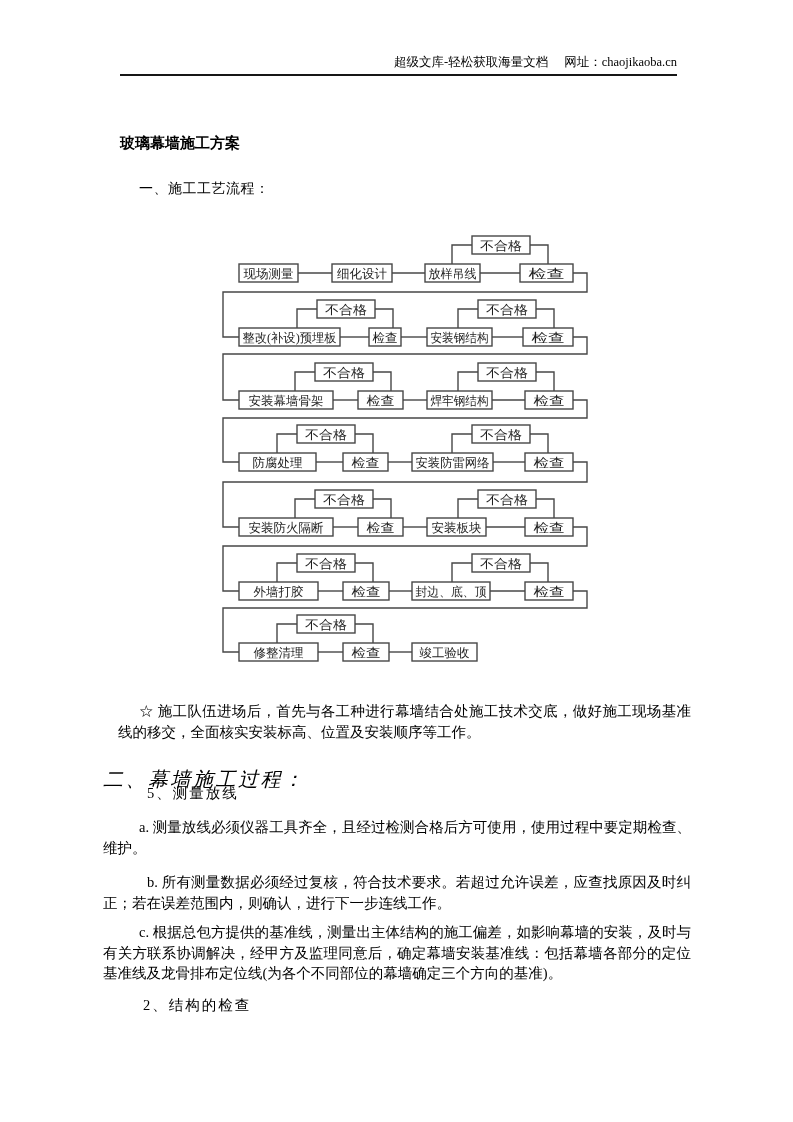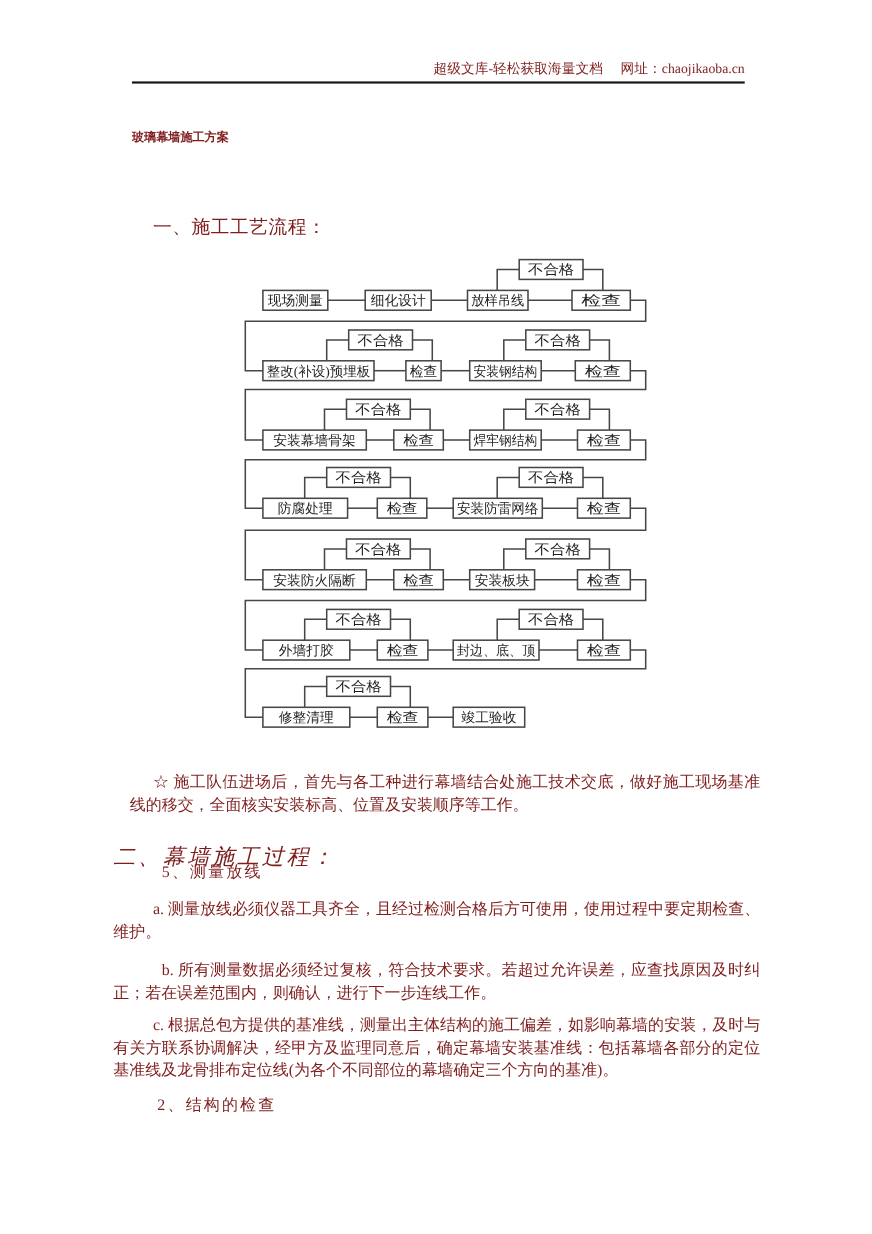--- a/index.html
+++ b/index.html
@@ -1,27 +1,27 @@
 <!DOCTYPE html>
 <html><head>
 <meta charset="utf-8">
 <style>
   html,body{margin:0;padding:0;background:#ffffff;}
   .page{position:relative;width:793px;height:1122px;background:#ffffff;
-        font-family:"Liberation Serif","DejaVu Serif",serif;color:#7f1d1d;overflow:hidden;}
+        font-family:"Liberation Serif","DejaVu Serif",serif;color:#000000;overflow:hidden;}
   .header{position:absolute;top:54px;left:0;width:677px;text-align:right;
           font-size:12.5px;line-height:16px;white-space:nowrap;}
   .hdr-gap{display:inline-block;width:16px;}
   .header-rule{position:absolute;top:74px;left:120px;width:557px;height:0;
                border-top:2px solid #161616;}
-  .doc-title{position:absolute;top:115px;left:120px;margin:0;
-             font-size:11px;font-weight:bold;line-height:21px;}
+  .doc-title{position:absolute;top:133px;left:120px;margin:0;
+             font-size:15px;font-weight:bold;line-height:21px;}
   .bullet-line{position:absolute;top:157px;left:148px;font-size:13.5px;line-height:17px;white-space:nowrap;}
   .bullet-marker{font-size:12px;margin-right:15px;}
-  .sec1{position:absolute;top:198px;left:139px;font-size:17px;line-height:17px;letter-spacing:0.5px;}
+  .sec1{position:absolute;top:180px;left:139px;font-size:14px;line-height:17px;letter-spacing:0.5px;}
   #flowchart{position:absolute;top:230px;left:0;width:793px;height:445px;}
   .note{position:absolute;top:701px;left:118px;width:573px;margin:0;
         font-size:14.5px;line-height:20.5px;text-align:justify;text-indent:21px;}
   .sec2{position:absolute;top:769px;left:103px;font-size:20px;line-height:20.5px;letter-spacing:2.5px;font-style:italic;}
   .item{position:absolute;font-size:14.5px;line-height:20.5px;letter-spacing:2px;}
   .item-1{top:783px;left:147px;}
   .item-2{top:995px;left:143px;}
   .para{position:absolute;left:103px;width:588px;margin:0;
         font-size:14.5px;line-height:20.5px;text-align:justify;text-indent:36px;}
   .para-a{top:817px;}

